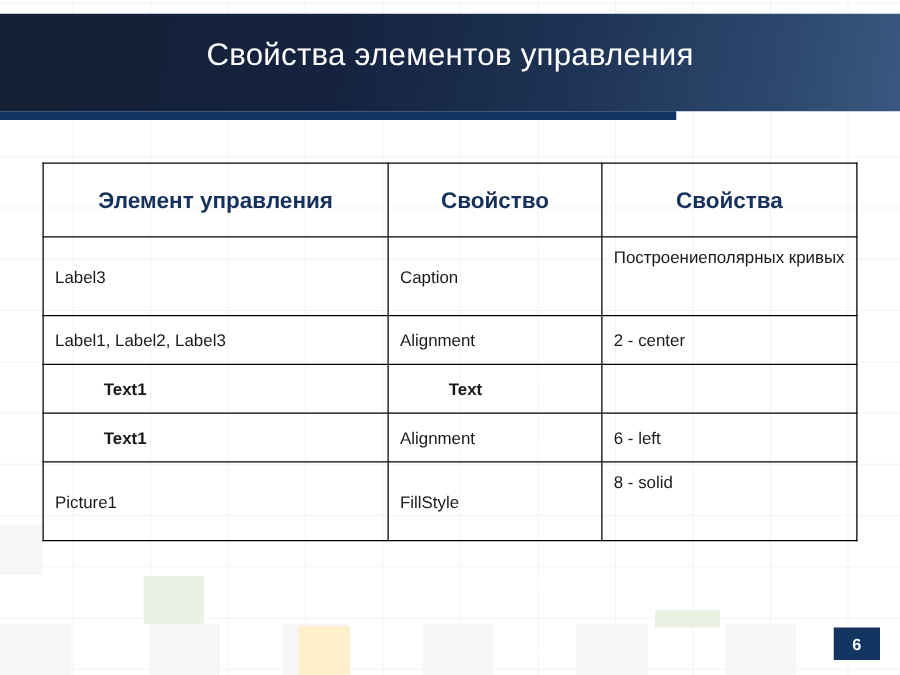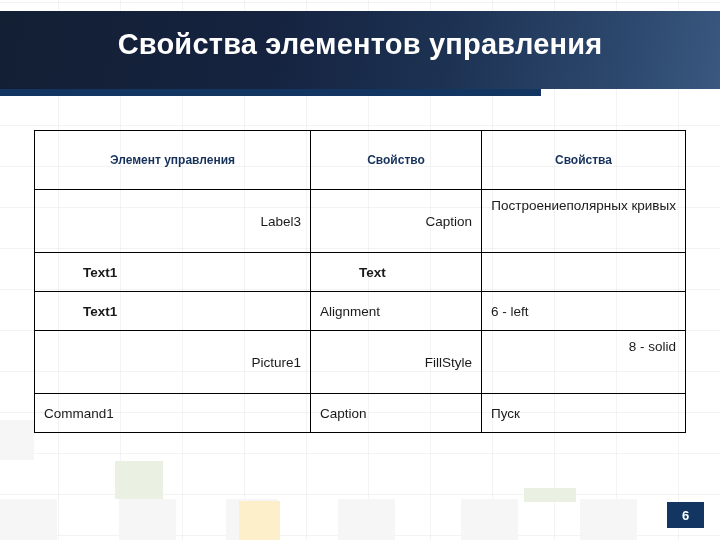--- a/index.html
+++ b/index.html
@@ -55,22 +55,22 @@
   .title-text {
     position: absolute;
     left: 0;
     top: 0;
     width: 720px;
     height: 66px;
     display: flex;
     align-items: center;
     justify-content: center;
     color: #ffffff;
-    font-size: 29px;
-    font-weight: bold;
+    font-size: 25px;
+    font-weight: normal;
     letter-spacing: 0.2px;
     white-space: nowrap;
   }
   .title-underline {
     position: absolute;
     left: 0;
     top: 89px;
     width: 541px;
     height: 7px;
     background: #123562;
@@ -98,26 +98,26 @@
     font-size: 13.5px;
     color: #1a1a1a;
     background: transparent;
     font-weight: normal;
   }
   .prop-table thead th {
     height: 58px;
     text-align: center;
     color: #16325c;
     font-weight: bold;
-    font-size: 12px;
+    font-size: 18px;
   }
   .prop-table tbody td {
     text-align: left;
   }
-  tr.r-tall td { height: 55px; text-align: right; }
+  tr.r-tall td { height: 55px; }
   tr.r-std  td { height: 38px; }
   td.top-align { vertical-align: top; padding-top: 7px; }
   .cell-wrap { line-height: 1.35; }
   td.bold-cell { font-weight: bold; padding-left: 48px; }
 
   
   .page-badge {
     position: absolute;
     left: 667px;
     top: 502px;
@@ -170,39 +170,39 @@
     </thead>
     <tbody>
       <tr class="r-tall">
         <td>Label3</td>
         <td>Caption</td>
         <td class="top-align">
           <span class="cell-wrap">Построениеполярных кривых</span>
         </td>
       </tr>
       <tr class="r-std">
+        <td>Label1, Label2,  Label3</td>
+        <td>Alignment</td>
+        <td>2 - center</td>
+      </tr>
+      <tr class="r-std">
         <td class="bold-cell">Text1</td>
         <td class="bold-cell">Text</td>
         <td></td>
       </tr>
       <tr class="r-std">
         <td class="bold-cell">Text1</td>
         <td>Alignment</td>
         <td>6 - left</td>
       </tr>
       <tr class="r-tall">
         <td>Picture1</td>
         <td>FillStyle</td>
         <td class="top-align">
           <span class="cell-wrap">8 - solid</span>
         </td>
       </tr>
-      <tr class="r-std">
-        <td>Command1</td>
-        <td>Caption</td>
-        <td>Пуск</td>
-      </tr>
     </tbody>
   </table>
 
   <div class="page-badge">6</div>
 
 </div>
 
 </body></html>

